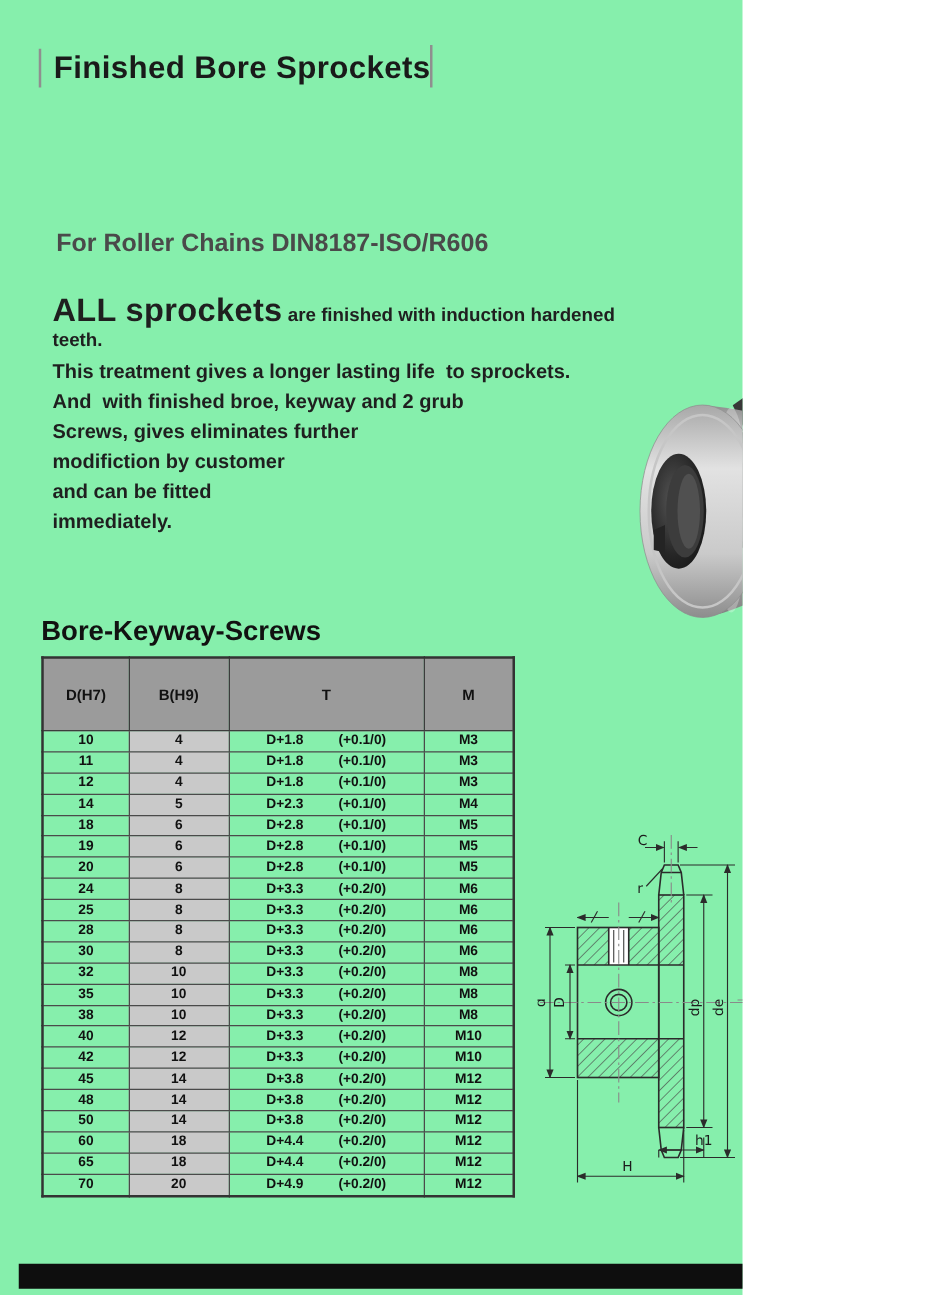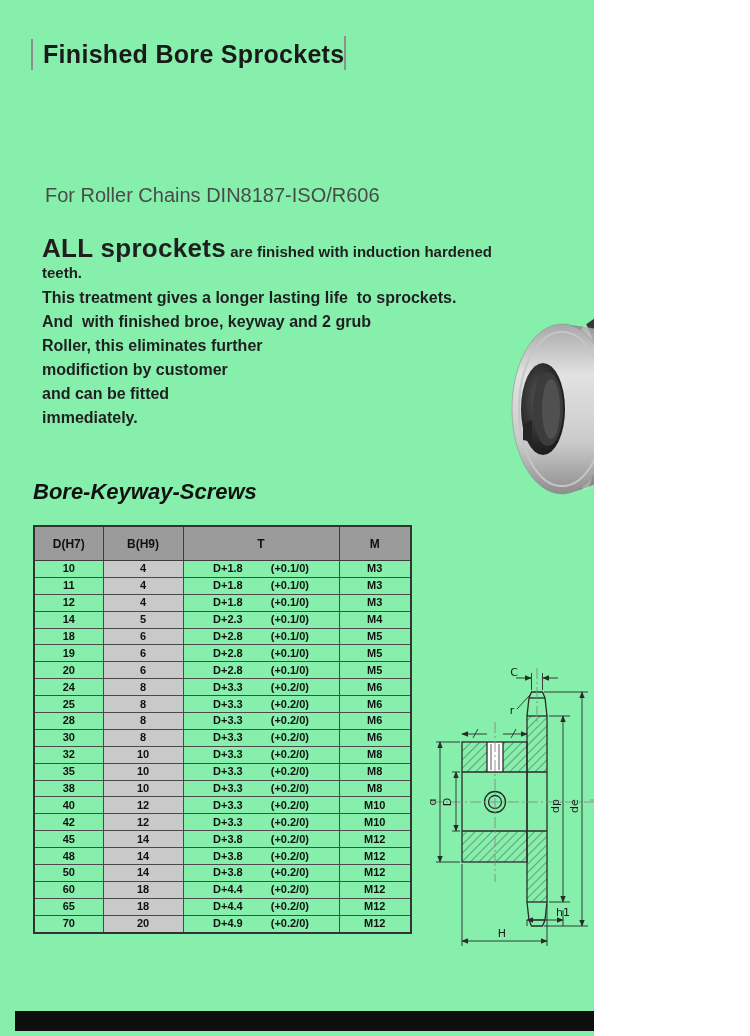--- a/index.html
+++ b/index.html
@@ -5,33 +5,33 @@
   html,body{margin:0;padding:0;background:#fff;}
   .page{position:relative;width:594px;height:1036px;background:#86efac;overflow:hidden;
         font-family:"Liberation Sans","DejaVu Sans",sans-serif;color:#1c1c1c;}
   
   .vbar{position:absolute;width:2px;background:#8f8f8f;}
   .vbar.left{left:31px;top:39px;height:31px;}
   .vbar.right{left:344px;top:36px;height:34px;}
   .page-title{position:absolute;left:43px;top:40px;font-size:25px;font-weight:700;color:#1a1a1a;letter-spacing:.3px;white-space:nowrap;}
   .logo{position:absolute;left:597px;top:25px;}
   
-  .subtitle{position:absolute;left:45px;top:184px;font-size:20px;font-weight:400;color:#4a4a4a;white-space:nowrap;}
+  .subtitle{position:absolute;left:45px;top:184px;font-size:20px;font-weight:700;color:#4a4a4a;white-space:nowrap;}
   .intro{position:absolute;left:42px;top:233px;width:460px;font-weight:700;color:#1f1f1f;}
   .intro .line1{white-space:pre-wrap;margin-bottom:4px;}
   .intro .lead{font-size:26px;letter-spacing:.3px;}
   .intro .lead-rest{font-size:15px;}
   .intro .pline{font-size:16px;line-height:24px;white-space:pre-wrap;}
   
   .photo{position:absolute;left:500px;top:288px;}
   
-  .tbl-title{position:absolute;left:33px;top:479px;font-size:22px;font-weight:700;color:#111;font-style:italic;}
+  .tbl-title{position:absolute;left:33px;top:492px;font-size:22px;font-weight:700;color:#111;}
   table.spec{position:absolute;left:33px;top:525px;border-collapse:collapse;table-layout:fixed;width:377px;
              font-weight:700;color:#111;}
-  table.spec th{background:#9b9b9b;border:1px solid #3c3c3c;font-size:12px;height:33px;padding:0;}
+  table.spec th{background:#9b9b9b;border:1px solid #3c3c3c;font-size:12px;height:33px;padding:12px;}
   table.spec td{border:1px solid #4a4a4a;font-size:11px;height:15.9px;padding:0;text-align:center;line-height:1;}
   table.spec{border:2px solid #333;}
   table.spec td.c1{background:#c9c9c9;}
   td.c2 .tcell{display:flex;justify-content:center;gap:28px;}
   
   .draw{position:absolute;}
   
   .footer-bar{position:absolute;left:15px;top:1011px;width:720px;height:20px;background:#0e0e0e;}
 </style>
 </head>
@@ -92,21 +92,21 @@
     <rect x="0" y="53" width="126" height="29" fill="#ffffff"></rect>
     <text x="63" y="77" text-anchor="middle" font-size="31" font-weight="800" font-style="italic" fill="#EF923D" font-family="Liberation Sans, DejaVu Sans, sans-serif">MLSPT</text>
   </svg>
 
   <div class="subtitle">For Roller Chains DIN8187-ISO/R606</div>
 
   <div class="intro">
     <div class="line1"><span class="lead">ALL sprockets</span><span class="lead-rest"> are finished with induction hardened teeth.</span></div>
     <div class="pline">This treatment gives a longer lasting life  to sprockets.</div>
     <div class="pline">And  with finished broe, keyway and 2 grub</div>
-    <div class="pline">Roller, this eliminates further</div>
+    <div class="pline">Screws, gives eliminates further</div>
     <div class="pline">modifiction by customer</div>
     <div class="pline">and can be fitted</div>
     <div class="pline">immediately.</div>
   </div>
 
   <svg class="photo" width="230" height="212" viewBox="0 0 228 212">
     <defs>
       <linearGradient id="hubG" x1="0" y1="0" x2="0" y2="1">
         <stop offset="0" stop-color="#8f8f8f"></stop>
           <stop offset="0.25" stop-color="#e8e8e8"></stop>

